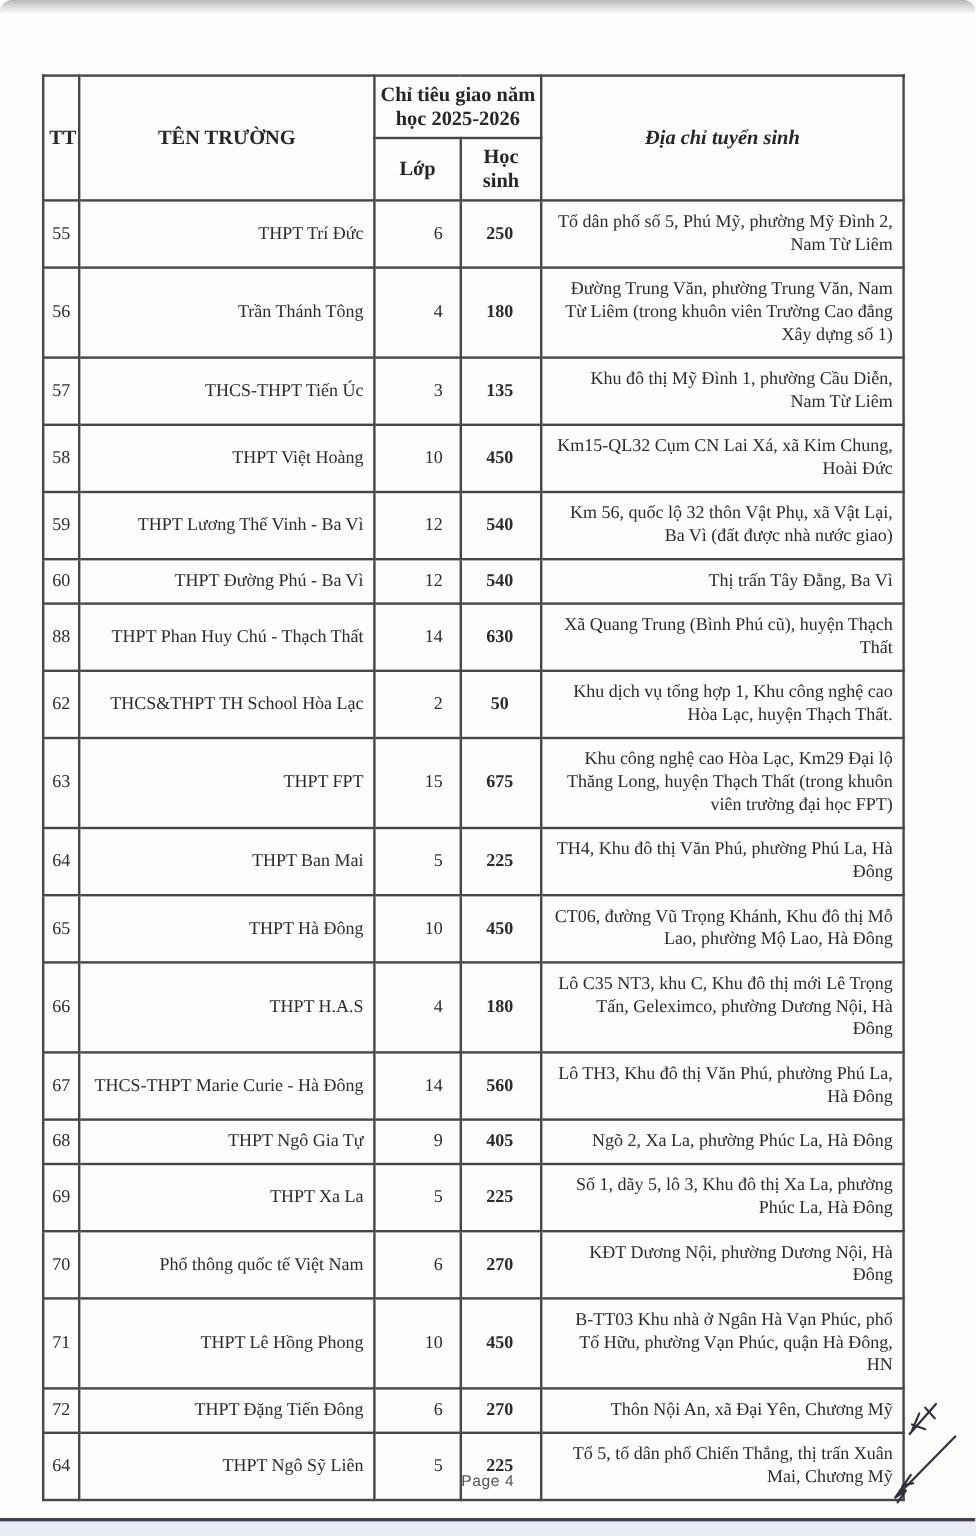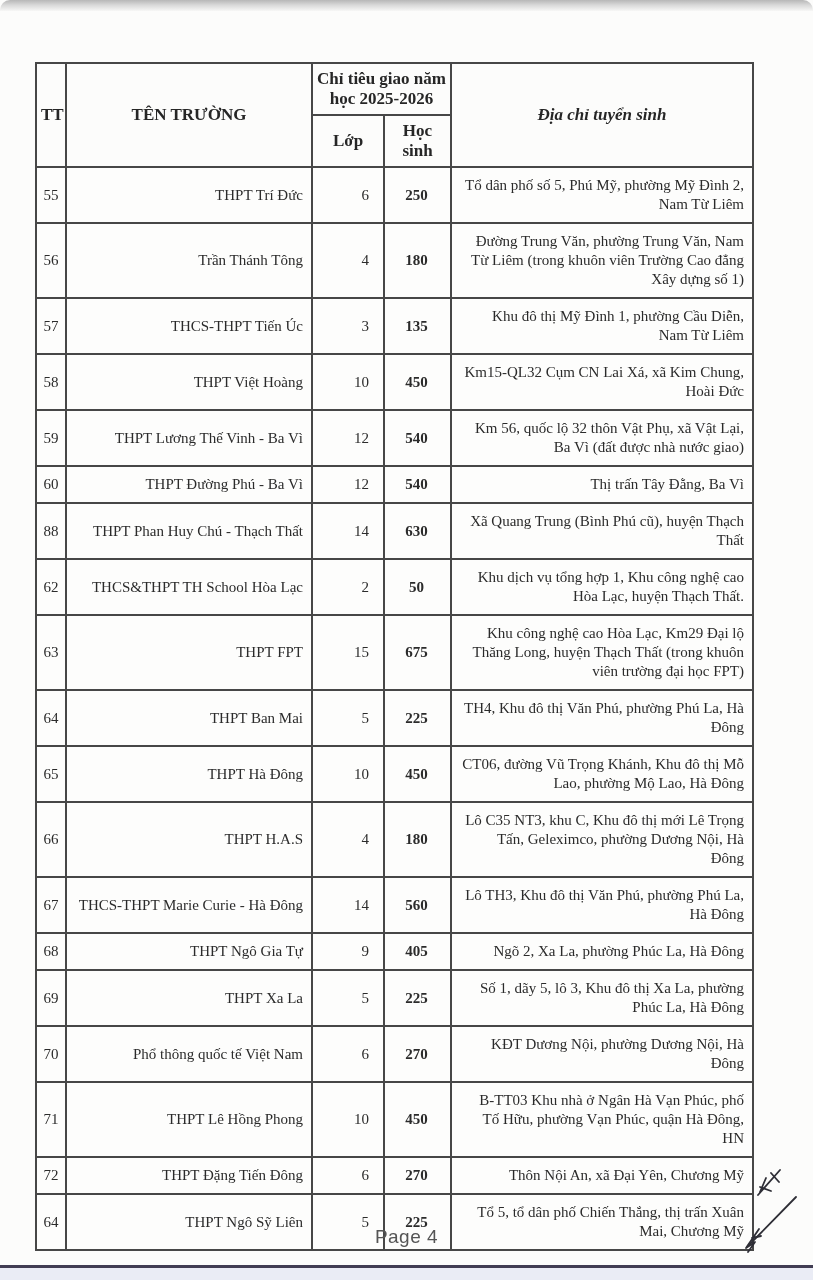--- a/index.html
+++ b/index.html
@@ -30,21 +30,21 @@
     vertical-align:middle; background:#fdfdfc;
   }
   td.col-tt      { text-align:center; padding-left:2px; padding-right:2px; }
   td.col-school  { text-align:right; }
   td.col-classes { text-align:right; padding-right:14px; }
   td.col-students{ text-align:center; padding-right:10px; font-weight:bold; }
   td.col-address { text-align:right; }
   .footer {
     position:absolute; left:0; right:0; top:1226px; text-align:center;
     font-family:"Liberation Sans","DejaVu Sans",sans-serif;
-    font-size:19px; color:#555555; letter-spacing:0.5px;
+    font-size:13px; color:#555555; letter-spacing:0.5px;
   }
   .pen-marks { position:absolute; left:728px; top:1150px; width:85px; height:112px; }
   .bottom-line {
     position:absolute; left:0; right:0; top:1265px; height:3px;
     background:#413d53;
   }
   .bottom-strip {
     position:absolute; left:0; right:0; top:1268px; bottom:0;
     background:#eaecf5;
   }

